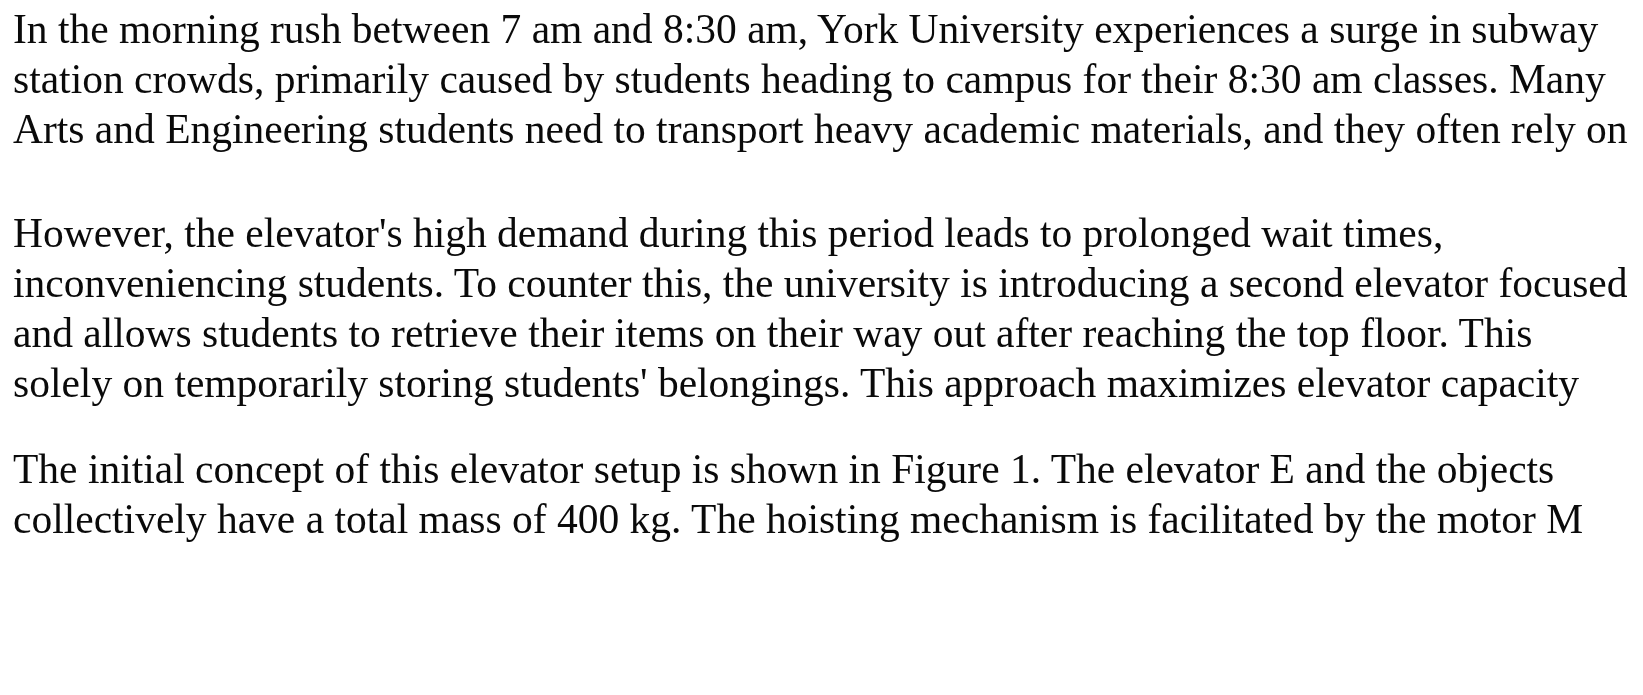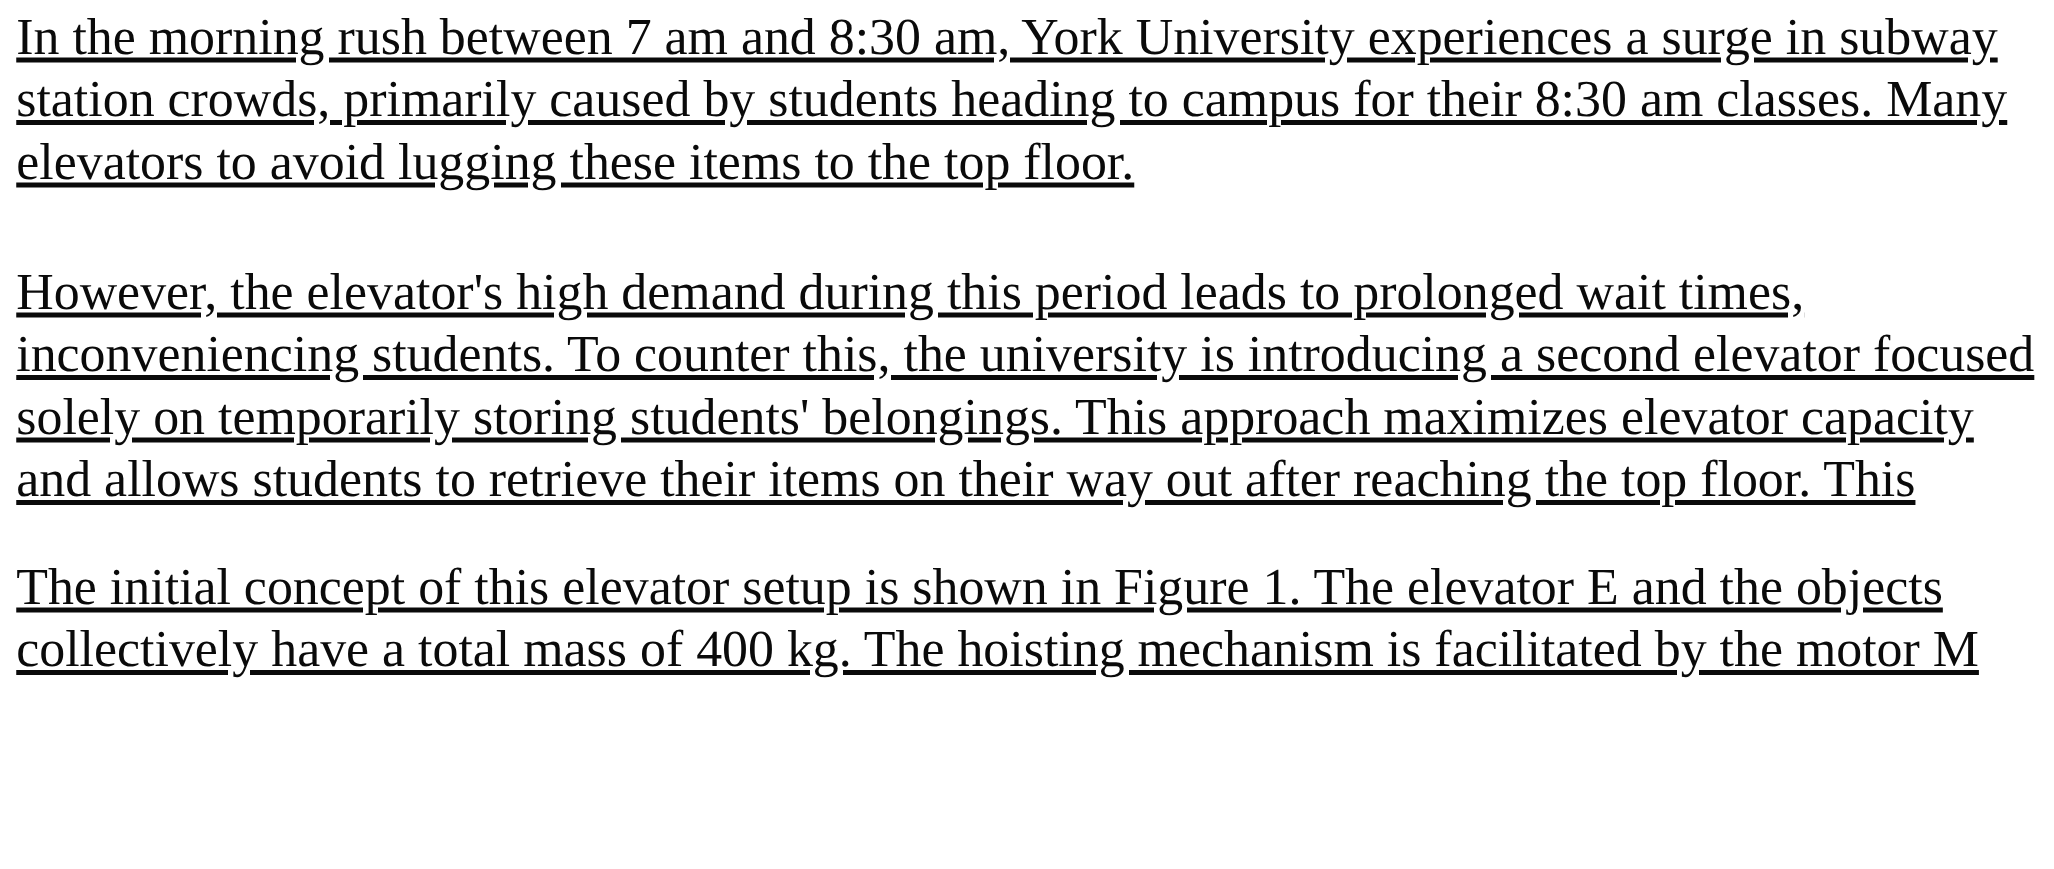--- a/index.html
+++ b/index.html
@@ -14,45 +14,44 @@
   }
   .doc {
     box-sizing: border-box;
     width: 1643px;
     height: 695px;
     padding: 4px 0 0 13px;
     font-family: "Liberation Serif", "DejaVu Serif", serif;
     font-size: 41.5px;
     line-height: 50px;
     color: #0a0a0a;
-    text-decoration: underline;
     -webkit-font-smoothing: antialiased;
   }
   .paragraph { margin: 0; }
   .paragraph + .paragraph { margin-top: 54px; }
   .paragraph:nth-child(3) { margin-top: 36px; }
   .text-line {
     white-space: pre;
   }
   .italic {
     font-style: italic;
   }
 </style>
 </head>
 <body>
 
 <div class="doc">
     <div class="paragraph">
       <div class="text-line">In the morning rush between 7 am and 8:30 am, York University experiences a surge in subway</div>
       <div class="text-line">station crowds, primarily caused by students heading to campus for their 8:30 am classes. Many</div>
-      <div class="text-line">elevators to avoid lugging these items to the top floor.</div>
+      <div class="text-line">Arts and Engineering students need to transport heavy academic materials, and they often rely on</div>
     </div>
     <div class="paragraph">
       <div class="text-line">However, the elevator's high demand during this period leads to prolonged wait times,</div>
       <div class="text-line">inconveniencing students. To counter this, the university is introducing a second elevator focused</div>
+      <div class="text-line">and allows students to retrieve their items on their way out after reaching the top floor. This</div>
       <div class="text-line">solely on temporarily storing students' belongings. This approach maximizes elevator capacity</div>
-      <div class="text-line">and allows students to retrieve their items on their way out after reaching the top floor. This</div>
     </div>
     <div class="paragraph">
       <div class="text-line">The initial concept of this elevator setup is shown in Figure 1. The elevator E and the objects</div>
       <div class="text-line">collectively have a total mass of 400 kg. The hoisting mechanism is facilitated by the motor M</div>
     </div>
   </div>
 
 </body></html>

